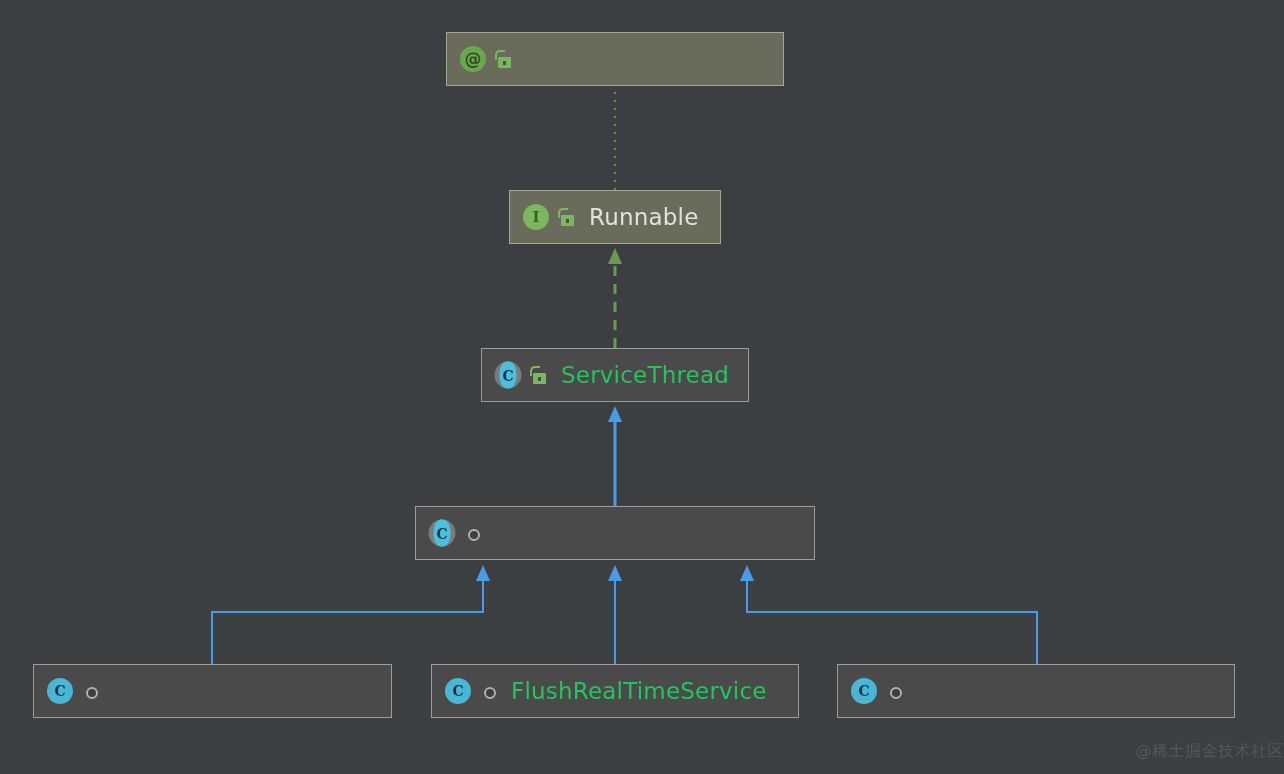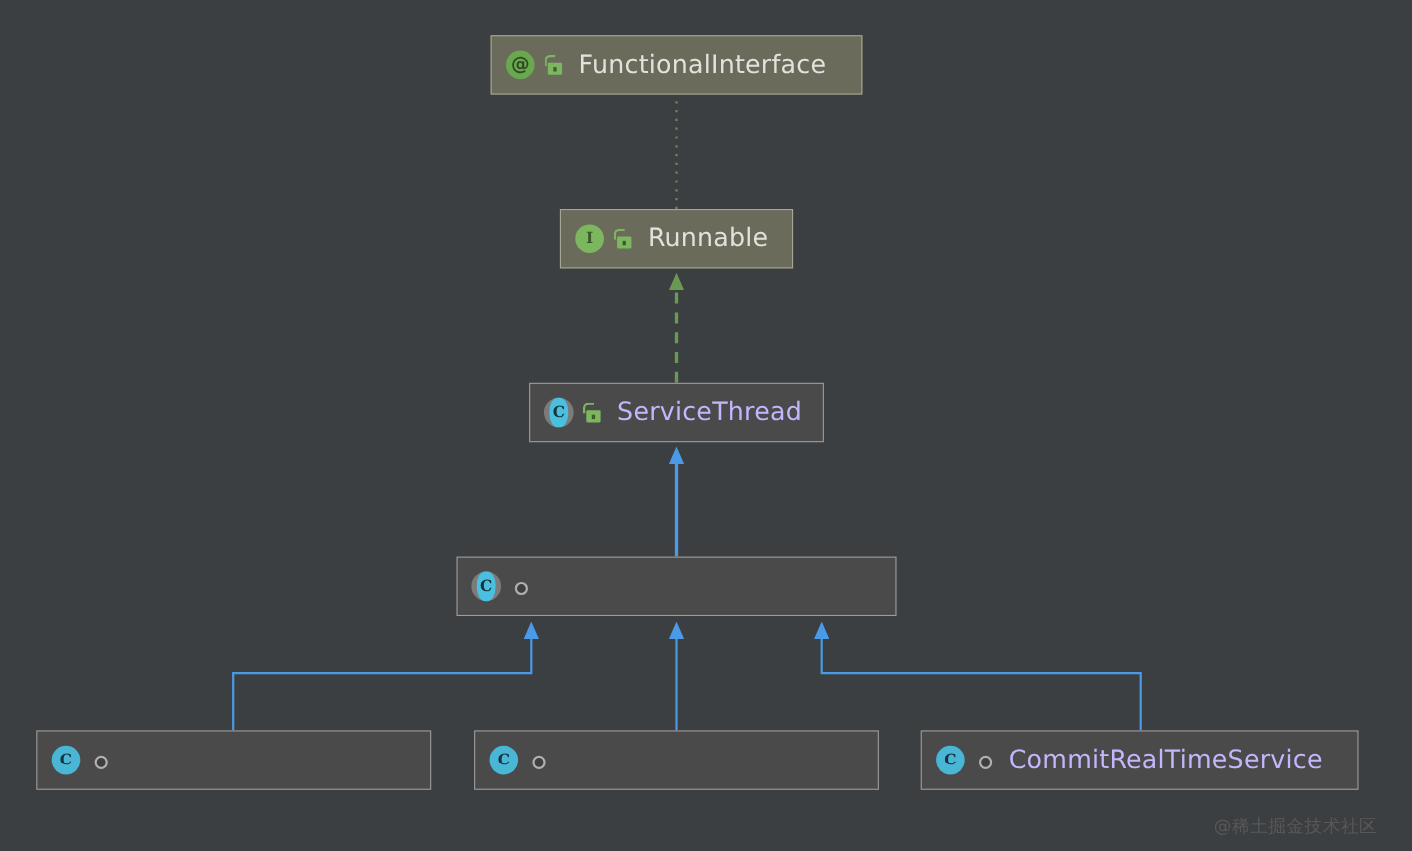--- a/index.html
+++ b/index.html
@@ -36,21 +36,21 @@
   }
   .node.library {
     background: #6b6b5b;
     border-color: #a6a694;
   }
   .node.project {
     background: #4a4a4a;
     border-color: #9c9c9c;
   }
   .node-label {
-    color: #c4b5fd;
+    color: #22c55e;
     font-size: 23px;
     letter-spacing: 0.2px;
     line-height: 1;
   }
   .node.library .node-label {
     color: #e2e2dc;
   }
 
   
   .type-icon {
@@ -209,21 +209,20 @@
 
   <div class="node library" style="left:446px; top:32px; width:338px; height:54px;">
     <span class="type-icon icon-annotation">
       <span class="disc">@</span>
     </span>
     <span class="vis-marker vis-public">
       <span class="lock-shackle"></span>
         <span class="lock-body"></span>
         <span class="lock-keyhole"></span>
     </span>
-    <span class="node-label">FunctionalInterface</span>
   </div>
 
   <div class="node library" style="left:509px; top:190px; width:212px; height:54px;">
     <span class="type-icon icon-interface">
       <span class="disc">I</span>
     </span>
     <span class="vis-marker vis-public">
       <span class="lock-shackle"></span>
         <span class="lock-body"></span>
         <span class="lock-keyhole"></span>
@@ -263,27 +262,27 @@
     </span>
   </div>
 
   <div class="node project" style="left:431px; top:664px; width:368px; height:54px;">
     <span class="type-icon icon-class">
       <span class="disc">C</span>
     </span>
     <span class="vis-marker vis-package">
       <span class="dot"></span>
     </span>
+    <span class="node-label">FlushRealTimeService</span>
   </div>
 
   <div class="node project" style="left:837px; top:664px; width:398px; height:54px;">
     <span class="type-icon icon-class">
       <span class="disc">C</span>
     </span>
     <span class="vis-marker vis-package">
       <span class="dot"></span>
     </span>
-    <span class="node-label">CommitRealTimeService</span>
-  </div>
-
-  <div class="watermark" style="right:32px; bottom:12px;">@稀土掘金技术社区</div>
+  </div>
+
+  <div class="watermark" style="right:0; bottom:12px;">@稀土掘金技术社区</div>
 
 </div>
 
 </body></html>

